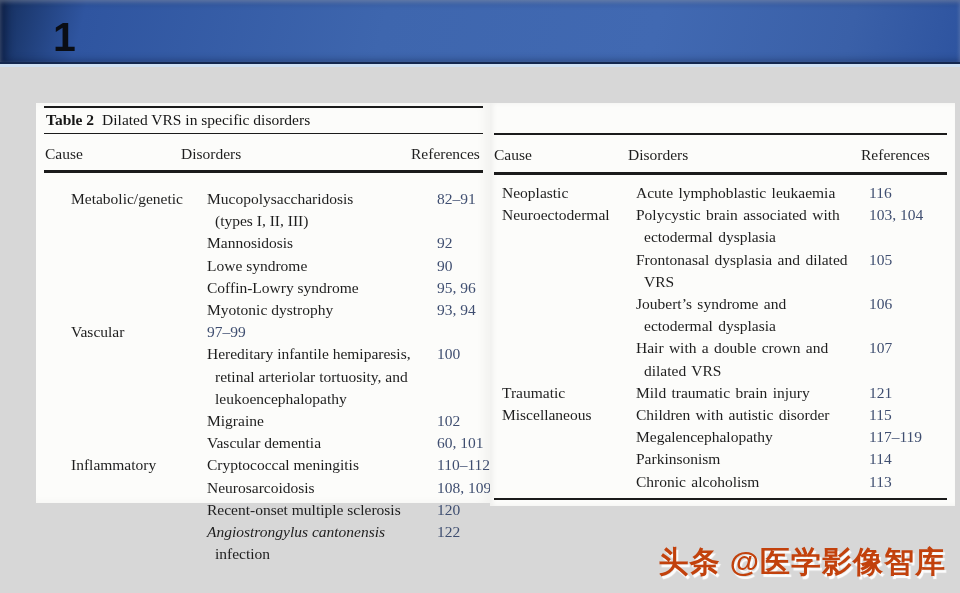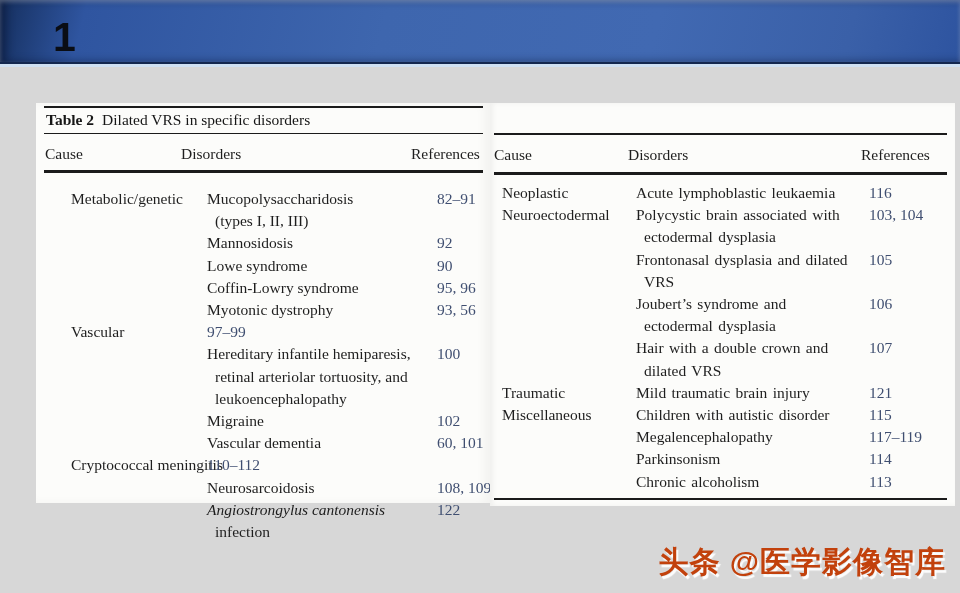--- a/index.html
+++ b/index.html
@@ -109,21 +109,21 @@
           <div class="cell dis">
             <div class="dline">Coffin-Lowry syndrome</div>
           </div>
           <div class="cell refs">95, 96</div>
         </div>
         <div class="trow">
           <div class="cell cause"></div>
           <div class="cell dis">
             <div class="dline">Myotonic dystrophy</div>
           </div>
-          <div class="cell refs">93, 56</div>
+          <div class="cell refs">93, 94</div>
         </div>
         <div class="trow">
           <div class="cell cause">Vascular</div>
           <div class="cell refs">97–99</div>
         </div>
         <div class="trow">
           <div class="cell cause"></div>
           <div class="cell dis">
             <div class="dline">Hereditary infantile hemiparesis,</div>
             <div class="dline cont">retinal arteriolar tortuosity, and</div>
@@ -139,31 +139,39 @@
           <div class="cell refs">102</div>
         </div>
         <div class="trow">
           <div class="cell cause"></div>
           <div class="cell dis">
             <div class="dline">Vascular dementia</div>
           </div>
           <div class="cell refs">60, 101</div>
         </div>
         <div class="trow">
+          <div class="cell cause">Inflammatory</div>
           <div class="cell dis">
             <div class="dline">Cryptococcal meningitis</div>
           </div>
           <div class="cell refs">110–112</div>
         </div>
         <div class="trow">
           <div class="cell cause"></div>
           <div class="cell dis">
             <div class="dline">Neurosarcoidosis</div>
           </div>
           <div class="cell refs">108, 109</div>
+        </div>
+        <div class="trow">
+          <div class="cell cause"></div>
+          <div class="cell dis">
+            <div class="dline">Recent-onset multiple sclerosis</div>
+          </div>
+          <div class="cell refs">120</div>
         </div>
         <div class="trow">
           <div class="cell cause"></div>
           <div class="cell dis">
             <div class="dline it">Angiostrongylus cantonensis</div>
             <div class="dline cont">infection</div>
           </div>
           <div class="cell refs">122</div>
         </div>
       </div>

